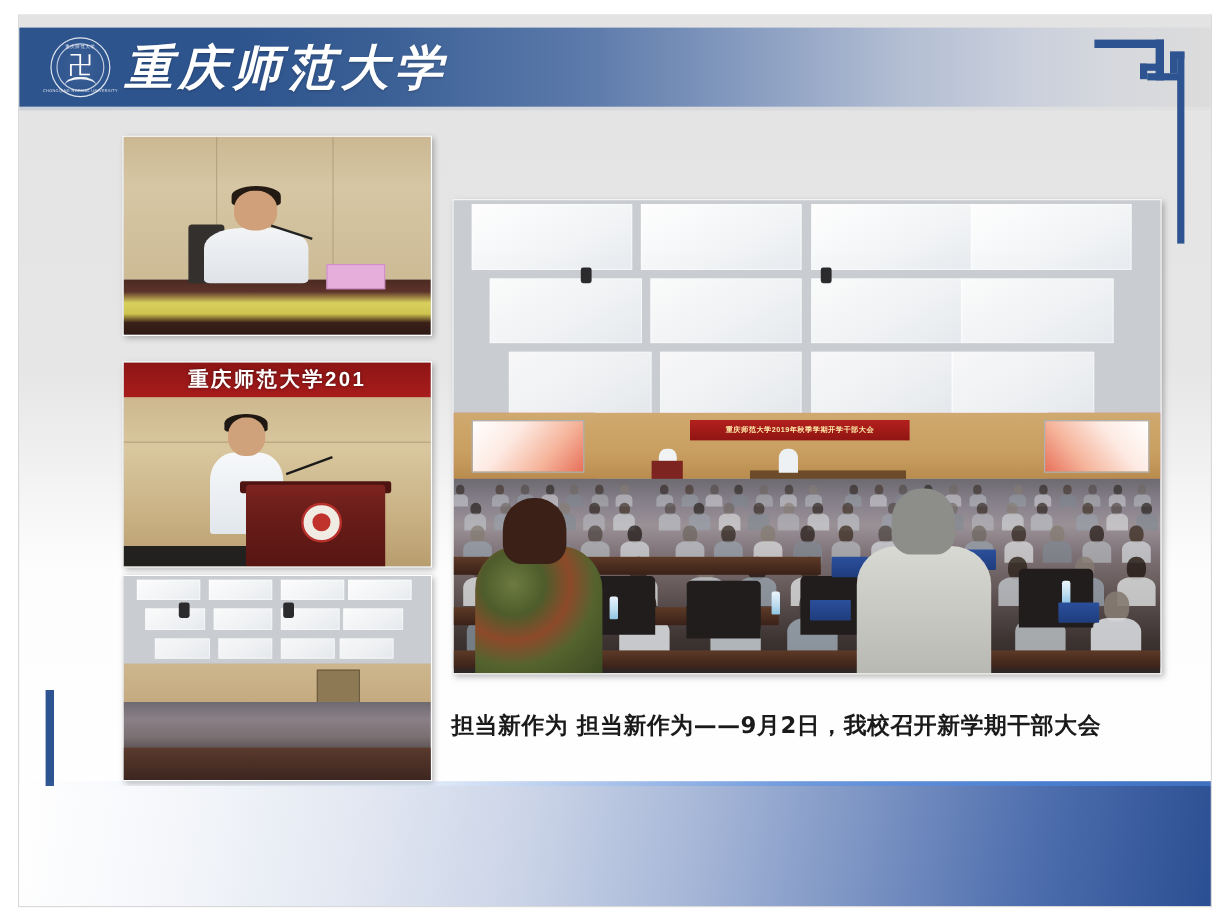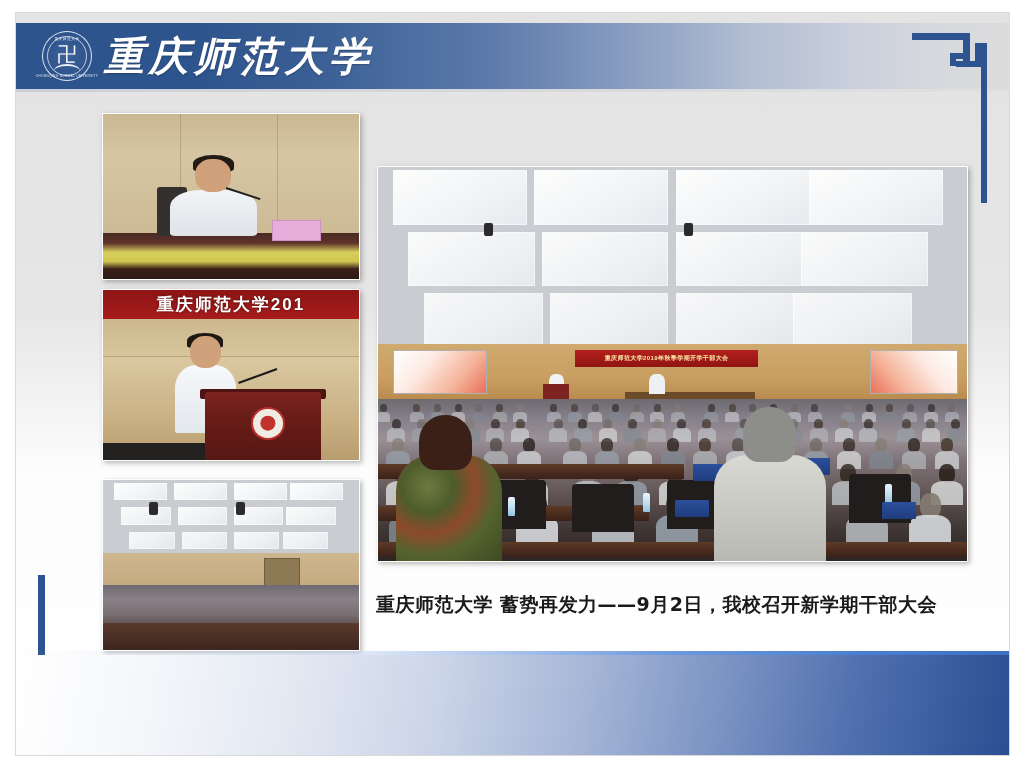--- a/index.html
+++ b/index.html
@@ -92,21 +92,21 @@
   
   .photo {
     position: absolute;
     background-color: #bfbfbf;
     box-shadow: 2px 2px 5px rgba(0,0,0,.28);
     border: 1px solid #ffffff;
     overflow: hidden;
   }
 
   #photo-speaker-table { left: 86px; top: 100px; width: 258px; height: 167px; }
-  #photo-podium-speech { left: 86px; top: 276px; width: 258px; height: 172px; }
+  #photo-podium-speech { left: 86px; top: 288px; width: 258px; height: 172px; }
   #photo-audience-small { left: 86px; top: 466px; width: 258px; height: 172px; }
   #photo-hall-main { left: 361px; top: 153px; width: 591px; height: 396px; }
 
   
   #photo-speaker-table .wall {
     position:absolute; left:0; top:0; width:100%; height:72%;
     background: linear-gradient(180deg,#cbb893 0%, #d6c6a3 35%, #cdbb96 100%);
   }
   #photo-speaker-table .wall::before{
     content:""; position:absolute; left:30%; top:0; width:1px; height:100%;
@@ -644,21 +644,21 @@
         <div class="namecard-blue" style="left: 503.595px; top: 102.06px;"></div>
         <div class="namecard-blue" style="left: 315.115px; top: 64.8px;"></div>
         <div class="namecard-blue" style="left: 418.19px; top: 58.32px;"></div>
       </div>
     <div class="woman-floral"></div>
     <div class="woman-hair"></div>
     <div class="man-grey"></div>
     <div class="man-grey-hair"></div>
   </div>
 
-  <div id="caption">重庆师范大学  蓄势再发力——9月2日，我校召开新学期干部大会</div>
+  <div id="caption">担当新作为  担当新作为——9月2日，我校召开新学期干部大会</div>
 
   <div class="ornament" id="ornament-bottom-left">
     <span style="left:0px;  top:0px;  width:7px;  height:92px;"></span>
     <span style="left:0px;  top:86px; width:30px; height:6px;"></span>
     <span style="left:0px;  top:96px; width:22px; height:6px;"></span>
     <span style="left:0px;  top:96px; width:6px;  height:18px;"></span>
     <span style="left:0px;  top:108px;width:40px; height:6px;"></span>
     <span style="left:24px; top:92px; width:6px;  height:22px;"></span>
     <span style="left:34px; top:98px; width:6px;  height:16px;"></span>
     <span style="left:34px; top:108px;width:118px;height:6px;"></span>

